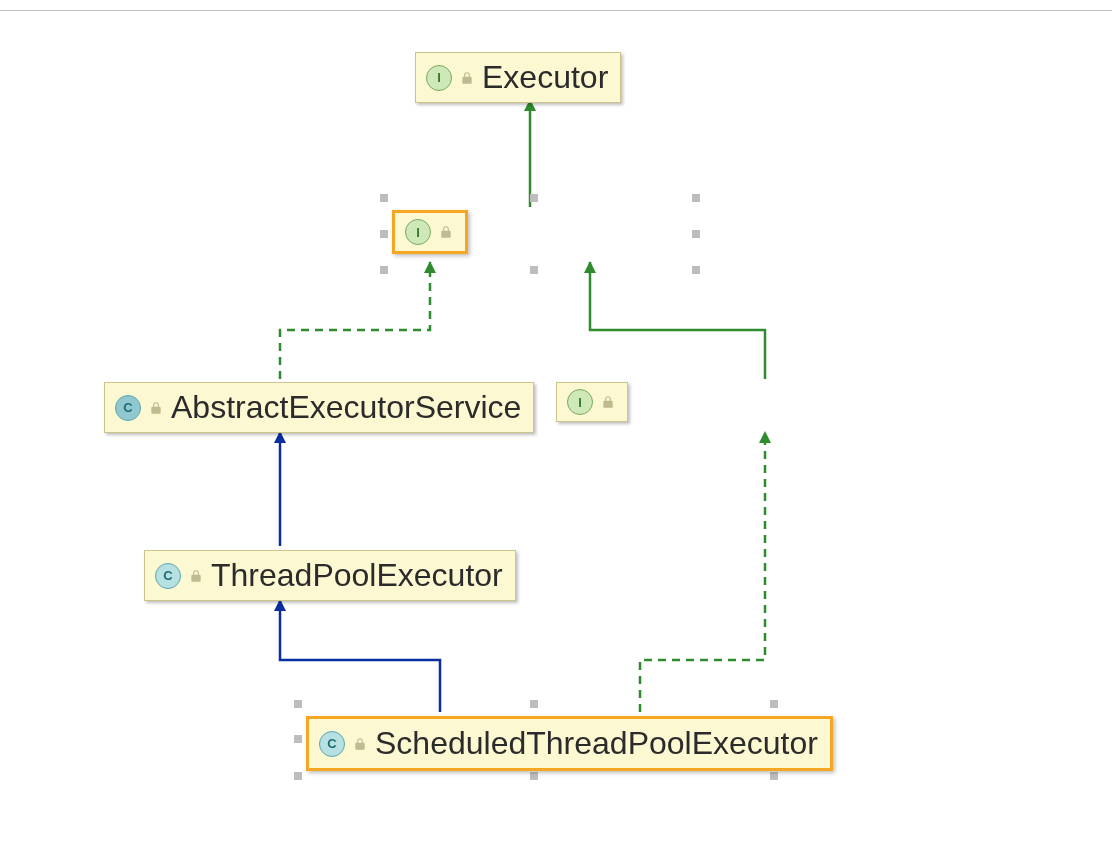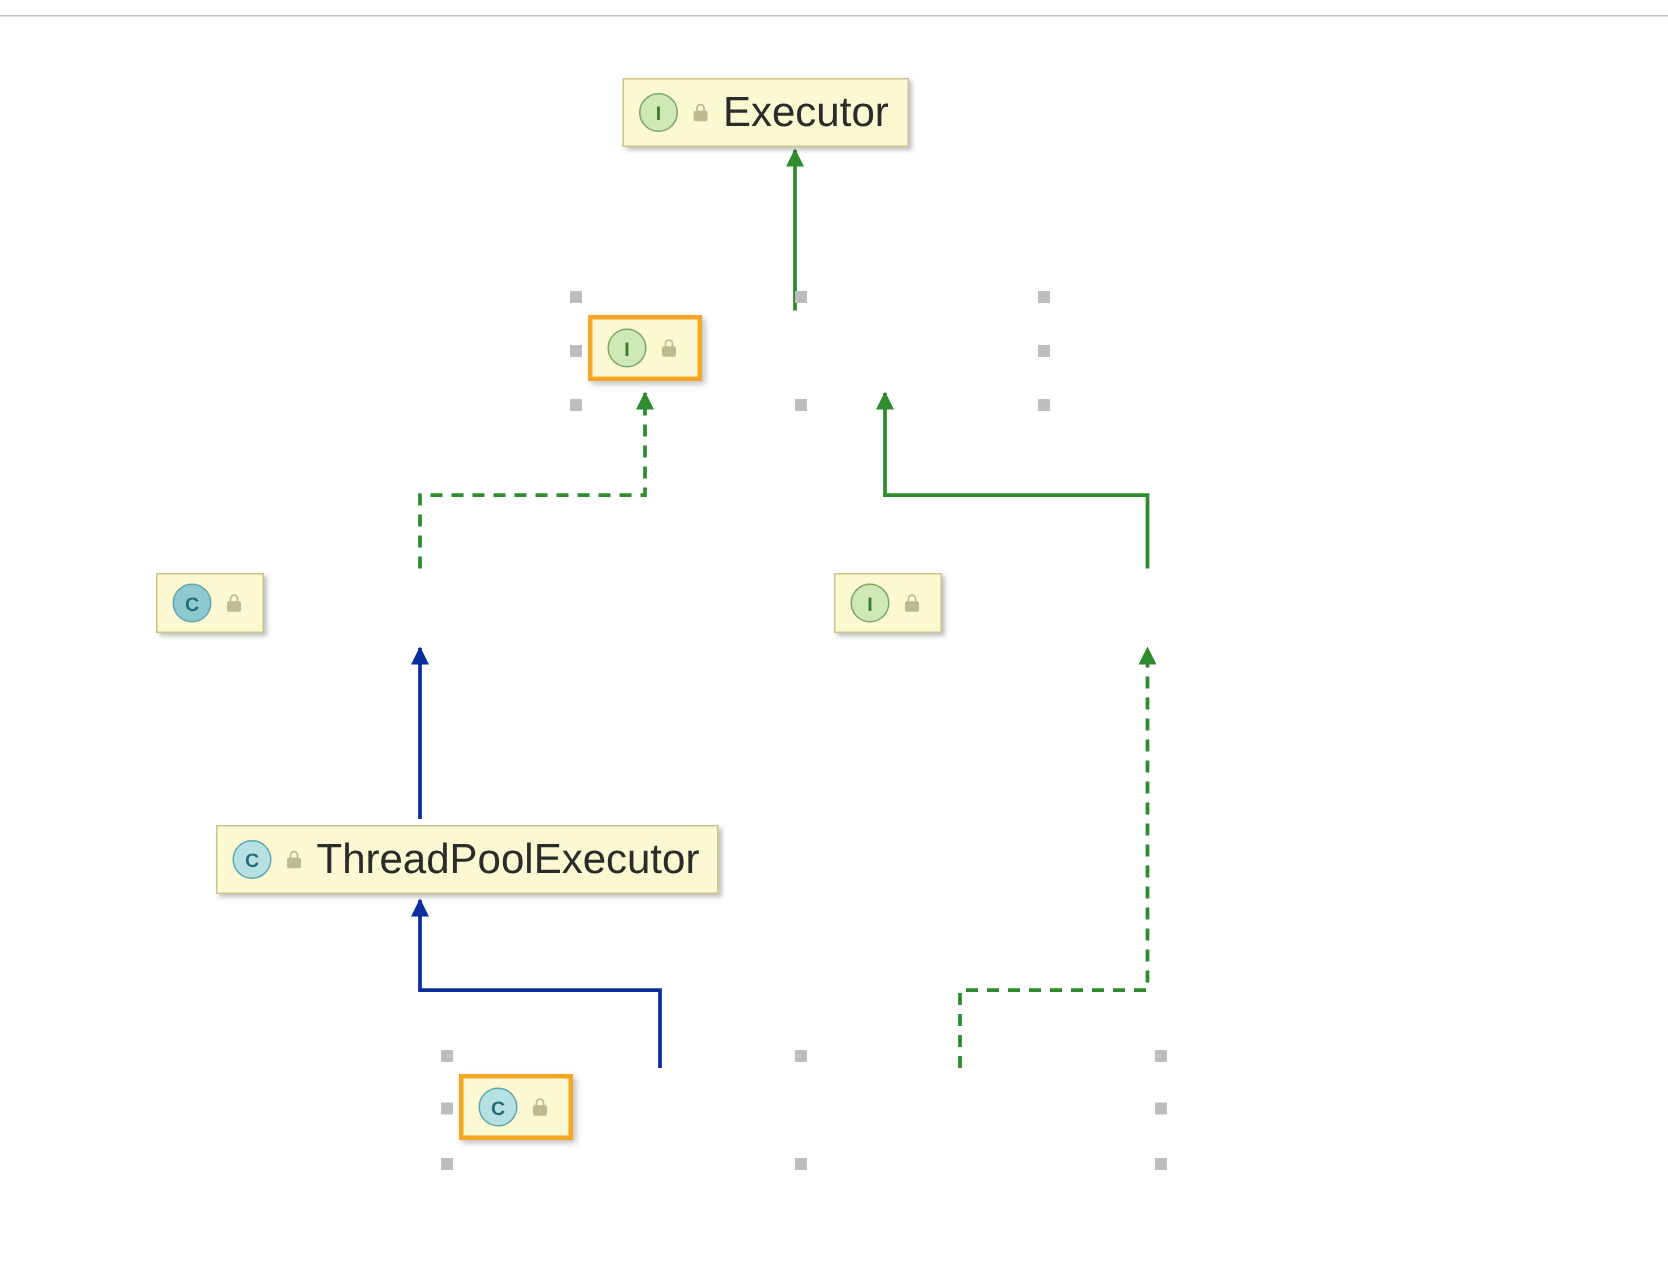--- a/index.html
+++ b/index.html
@@ -70,21 +70,21 @@
   }
   .kind-class-dark {
     background: #8fc9cf;
   }
   .lock-icon {
     width: 14px; height: 14px;
     flex-shrink: 0;
     opacity: 0.55;
   }
   .node-label {
-    font-size: 28px;
+    font-size: 32px;
     color: #2b2b2b;
   }
   svg.overlay {
     position: absolute;
     left: 0; top: 0;
     width: 1112px; height: 842px;
     pointer-events: none;
   }
   .handle {
     fill: #bdbdbd;
@@ -160,20 +160,21 @@
   <svg class="lock-icon">
         <use href="#lock"></use>
       </svg>
 </div>
 
 <div class="node" style="left:104px; top:382px;">
   <span class="kind-badge kind-class kind-class-dark">C</span>
   <svg class="lock-icon">
         <use href="#lock"></use>
       </svg>
+  <span class="node-label">AbstractExecutorService</span>
 </div>
 
 <div class="node" style="left:556px; top:382px;">
   <span class="kind-badge kind-interface">I</span>
   <svg class="lock-icon">
         <use href="#lock"></use>
       </svg>
 </div>
 
 <div class="node" style="left:144px; top:550px;">
@@ -182,15 +183,16 @@
         <use href="#lock"></use>
       </svg>
   <span class="node-label">ThreadPoolExecutor</span>
 </div>
 
 <div class="node selected" style="left:306px; top:716px;">
   <span class="kind-badge kind-class">C</span>
   <svg class="lock-icon">
         <use href="#lock"></use>
       </svg>
+  <span class="node-label">ScheduledThreadPoolExecutor</span>
 </div>
 
 </div>
 
 </body></html>

